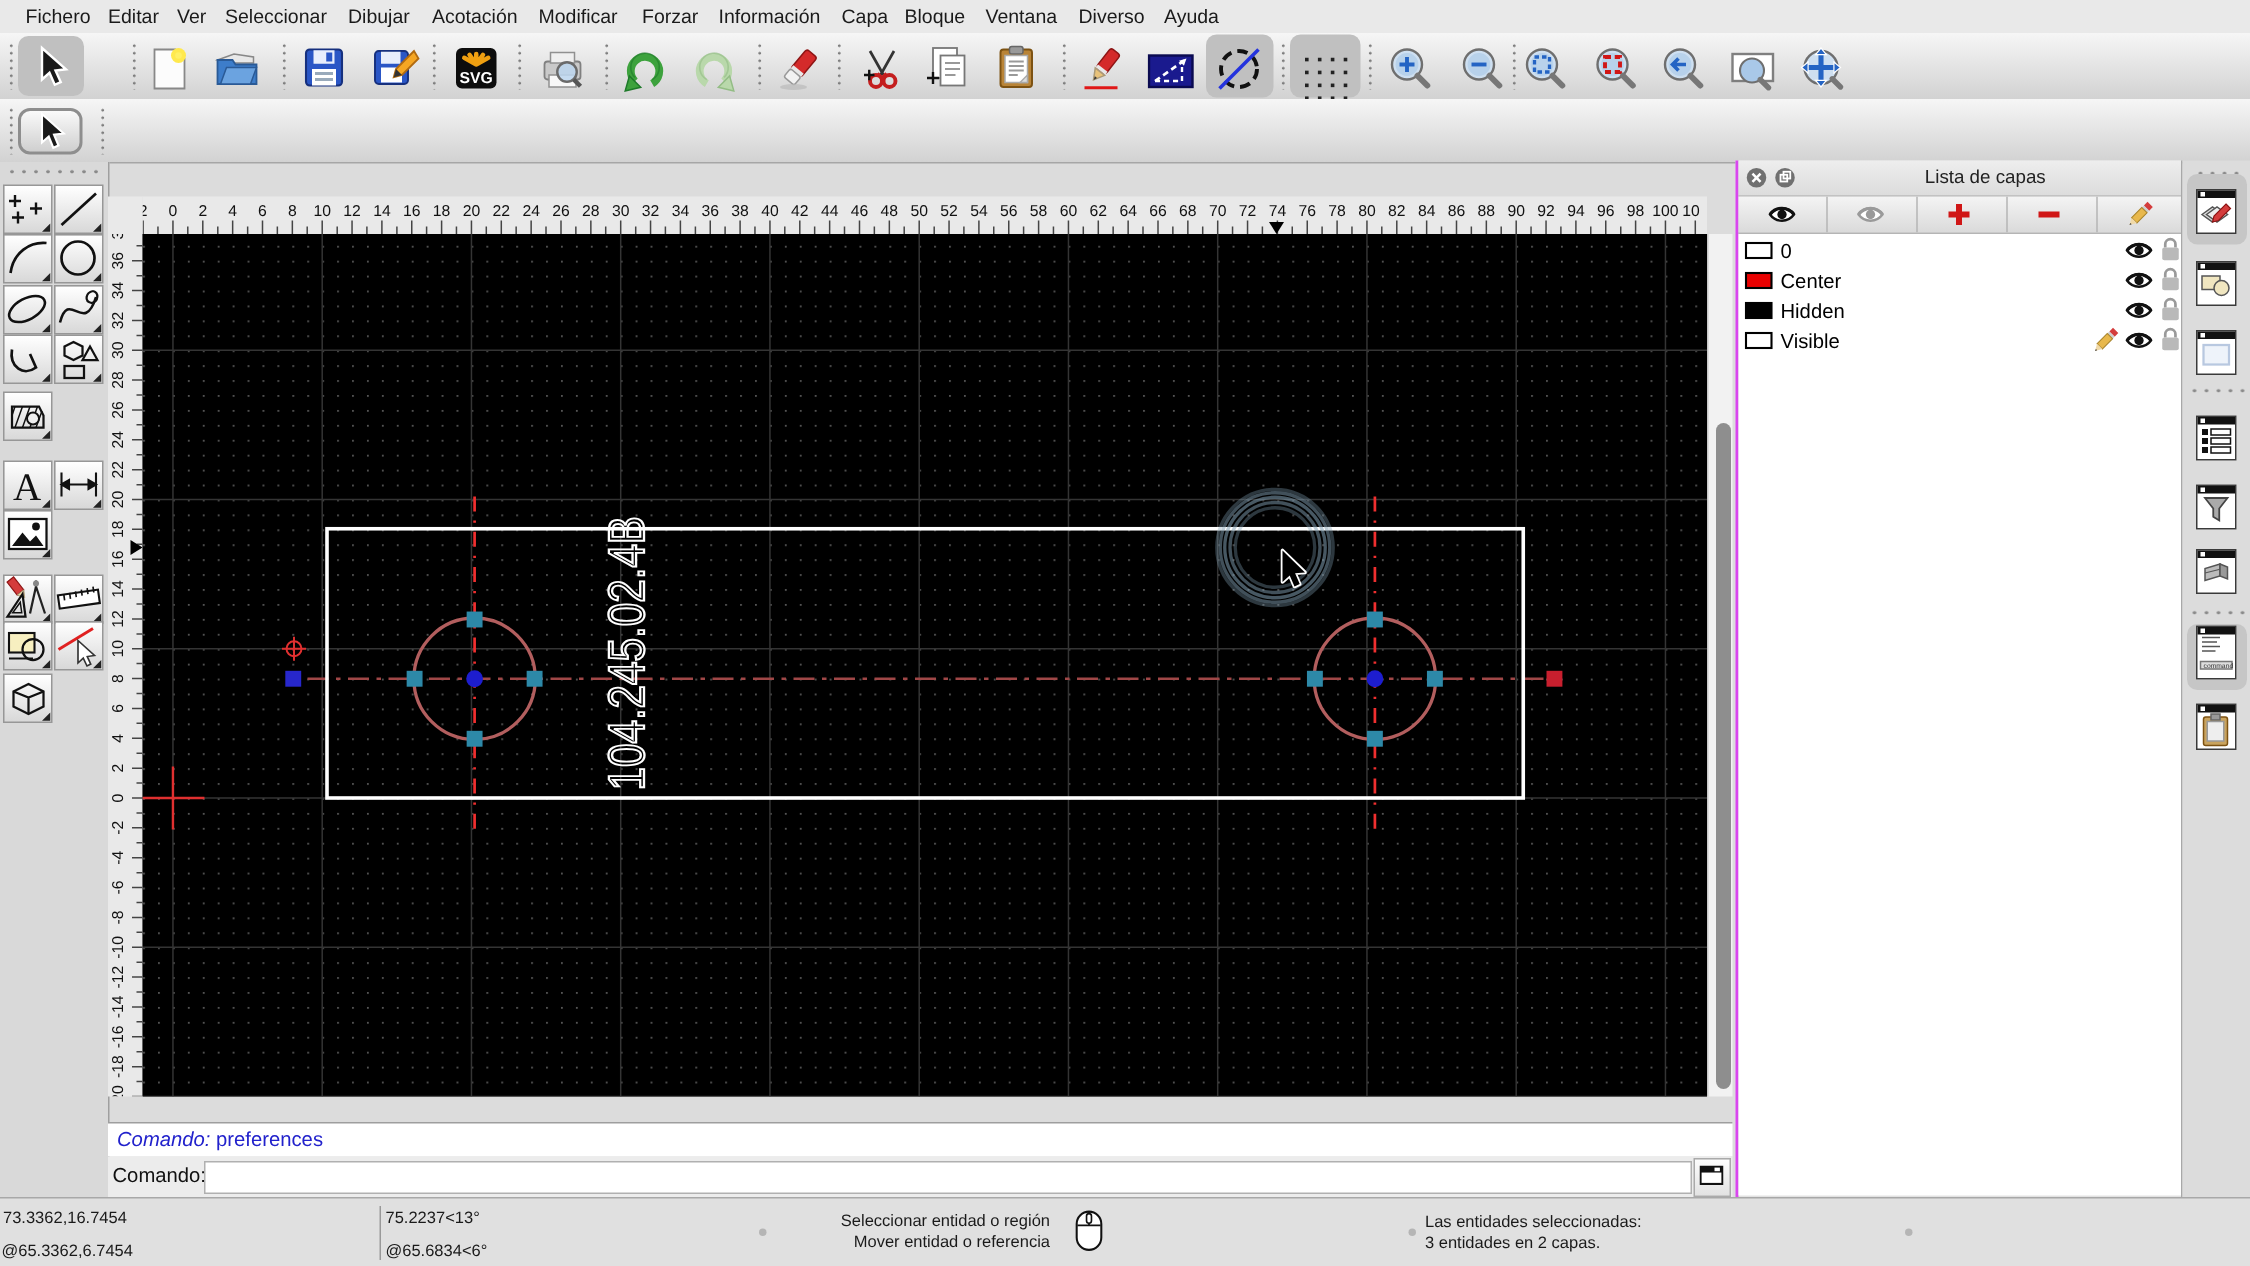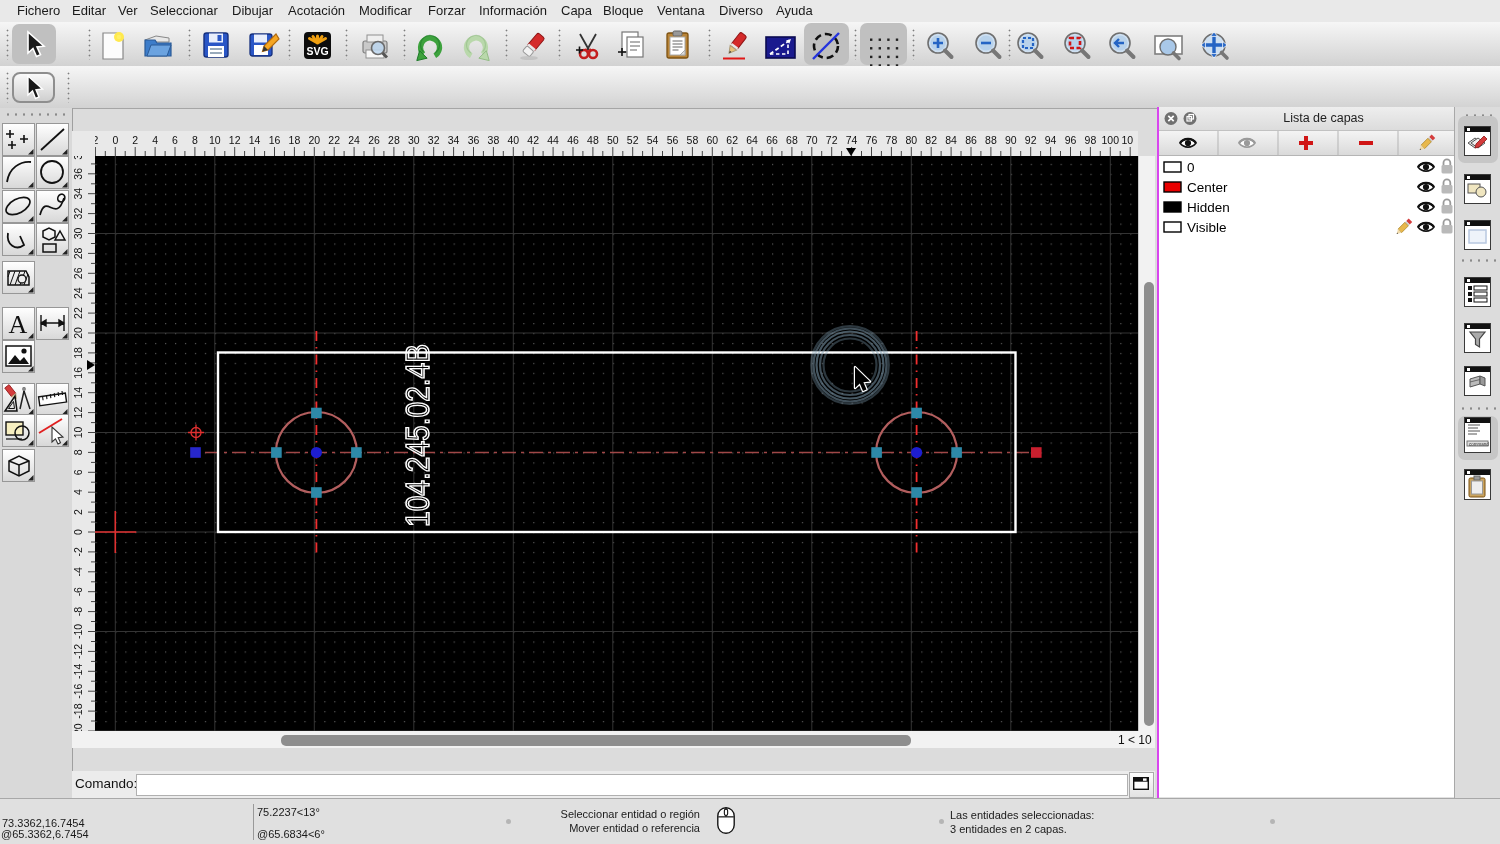--- a/index.html
+++ b/index.html
@@ -661,23 +661,22 @@
         <circle cx="755" cy="209" r="38.8" fill="none" stroke="rgba(130,160,180,0.35)" stroke-width="2.2"></circle>
         <g transform="translate(760,211)">
           <path d="M0 0 L0 21 L4.8 16.6 L8 24 L11.5 22.4 L8.4 15.2 L15 14.6 Z" fill="#000" stroke="#fff" stroke-width="2.4" stroke-linejoin="round"></path>
           <path d="M0 0 L0 21 L4.8 16.6 L8 24 L11.5 22.4 L8.4 15.2 L15 14.6 Z" fill="#000"></path>
         </g>
       </svg>
     </div>
 <div class="abs vscroll" style="border-left:1px solid #c8c8c8;box-sizing:border-box;">
       <div class="thumb" style="left:5px;top:126px;width:10px;height:444px"></div>
     </div>
-<div class="abs hscrollrow">
-      <div class="thumb" style="left:209px;top:4px;width:630px;height:10.5px"></div>
-      <span style="position:absolute;left:1046px;top:1.5px">1 &lt; 10</span>
+<div class="abs cmdhist">
+      <span style="position:absolute;left:6px;top:3px"><i>Comando:</i> preferences</span>
     </div>
 <div class="abs cmdrow">
       <span style="position:absolute;left:3px;top:5px">Comando:</span>
       <div class="cmdfield"></div>
       <div class="cmdbtn">
         <svg style="position:absolute;left:3px;top:4px" width="16" height="13" viewBox="0 0 16 13">
           <rect x="0.7" y="0.7" width="14.6" height="11.6" fill="#fff" stroke="#111" stroke-width="1.4"></rect>
           <rect x="0.7" y="0.7" width="14.6" height="4" fill="#111"></rect>
           <rect x="10" y="1.4" width="3.6" height="2.4" fill="#fff"></rect>
         </svg>
@@ -858,21 +857,21 @@
       </div>
       <svg style="position:absolute;left:9px;top:362px" width="27" height="31" viewBox="0 0 27 31">
         <g transform="translate(5,8)">
           <rect x="0" y="1" width="16" height="19" rx="1.5" fill="#c9a35e" stroke="#7d5212"></rect>
           <rect x="5" y="-1" width="6" height="4" fill="#999" stroke="#666"></rect>
           <rect x="2.5" y="4" width="11" height="13" fill="#eee" stroke="#999"></rect>
         </g>
       </svg>
     </div>
 <div class="abs statusbar">
-<span style="position:absolute;left:2px;top:18px">73.3362,16.7454</span>
+<span style="position:absolute;left:2px;top:7px">73.3362,16.7454</span>
 <span style="position:absolute;left:1px;top:29px">@65.3362,6.7454</span>
 <div style="position:absolute;left:253px;top:5px;width:1px;height:36px;background:#999"></div>
 <span style="position:absolute;left:257px;top:7px">75.2237&lt;13°</span>
 <span style="position:absolute;left:257px;top:29px">@65.6834&lt;6°</span>
 <span style="position:absolute;left:700px;top:9px;transform:translateX(-100%)">Seleccionar entidad o región</span>
 <span style="position:absolute;left:700px;top:23px;transform:translateX(-100%)">Mover entidad o referencia</span>
 <svg style="position:absolute;left:714px;top:6px" width="24" height="31" viewBox="0 0 26 34">
         <rect x="4" y="3" width="18" height="28" rx="9" fill="#fff" stroke="#111" stroke-width="1.5"></rect>
         <line x1="13" y1="3" x2="13" y2="13" stroke="#111" stroke-width="1.3"></line>
         <line x1="4.5" y1="13" x2="21.5" y2="13" stroke="#111" stroke-width="1.3"></line>

